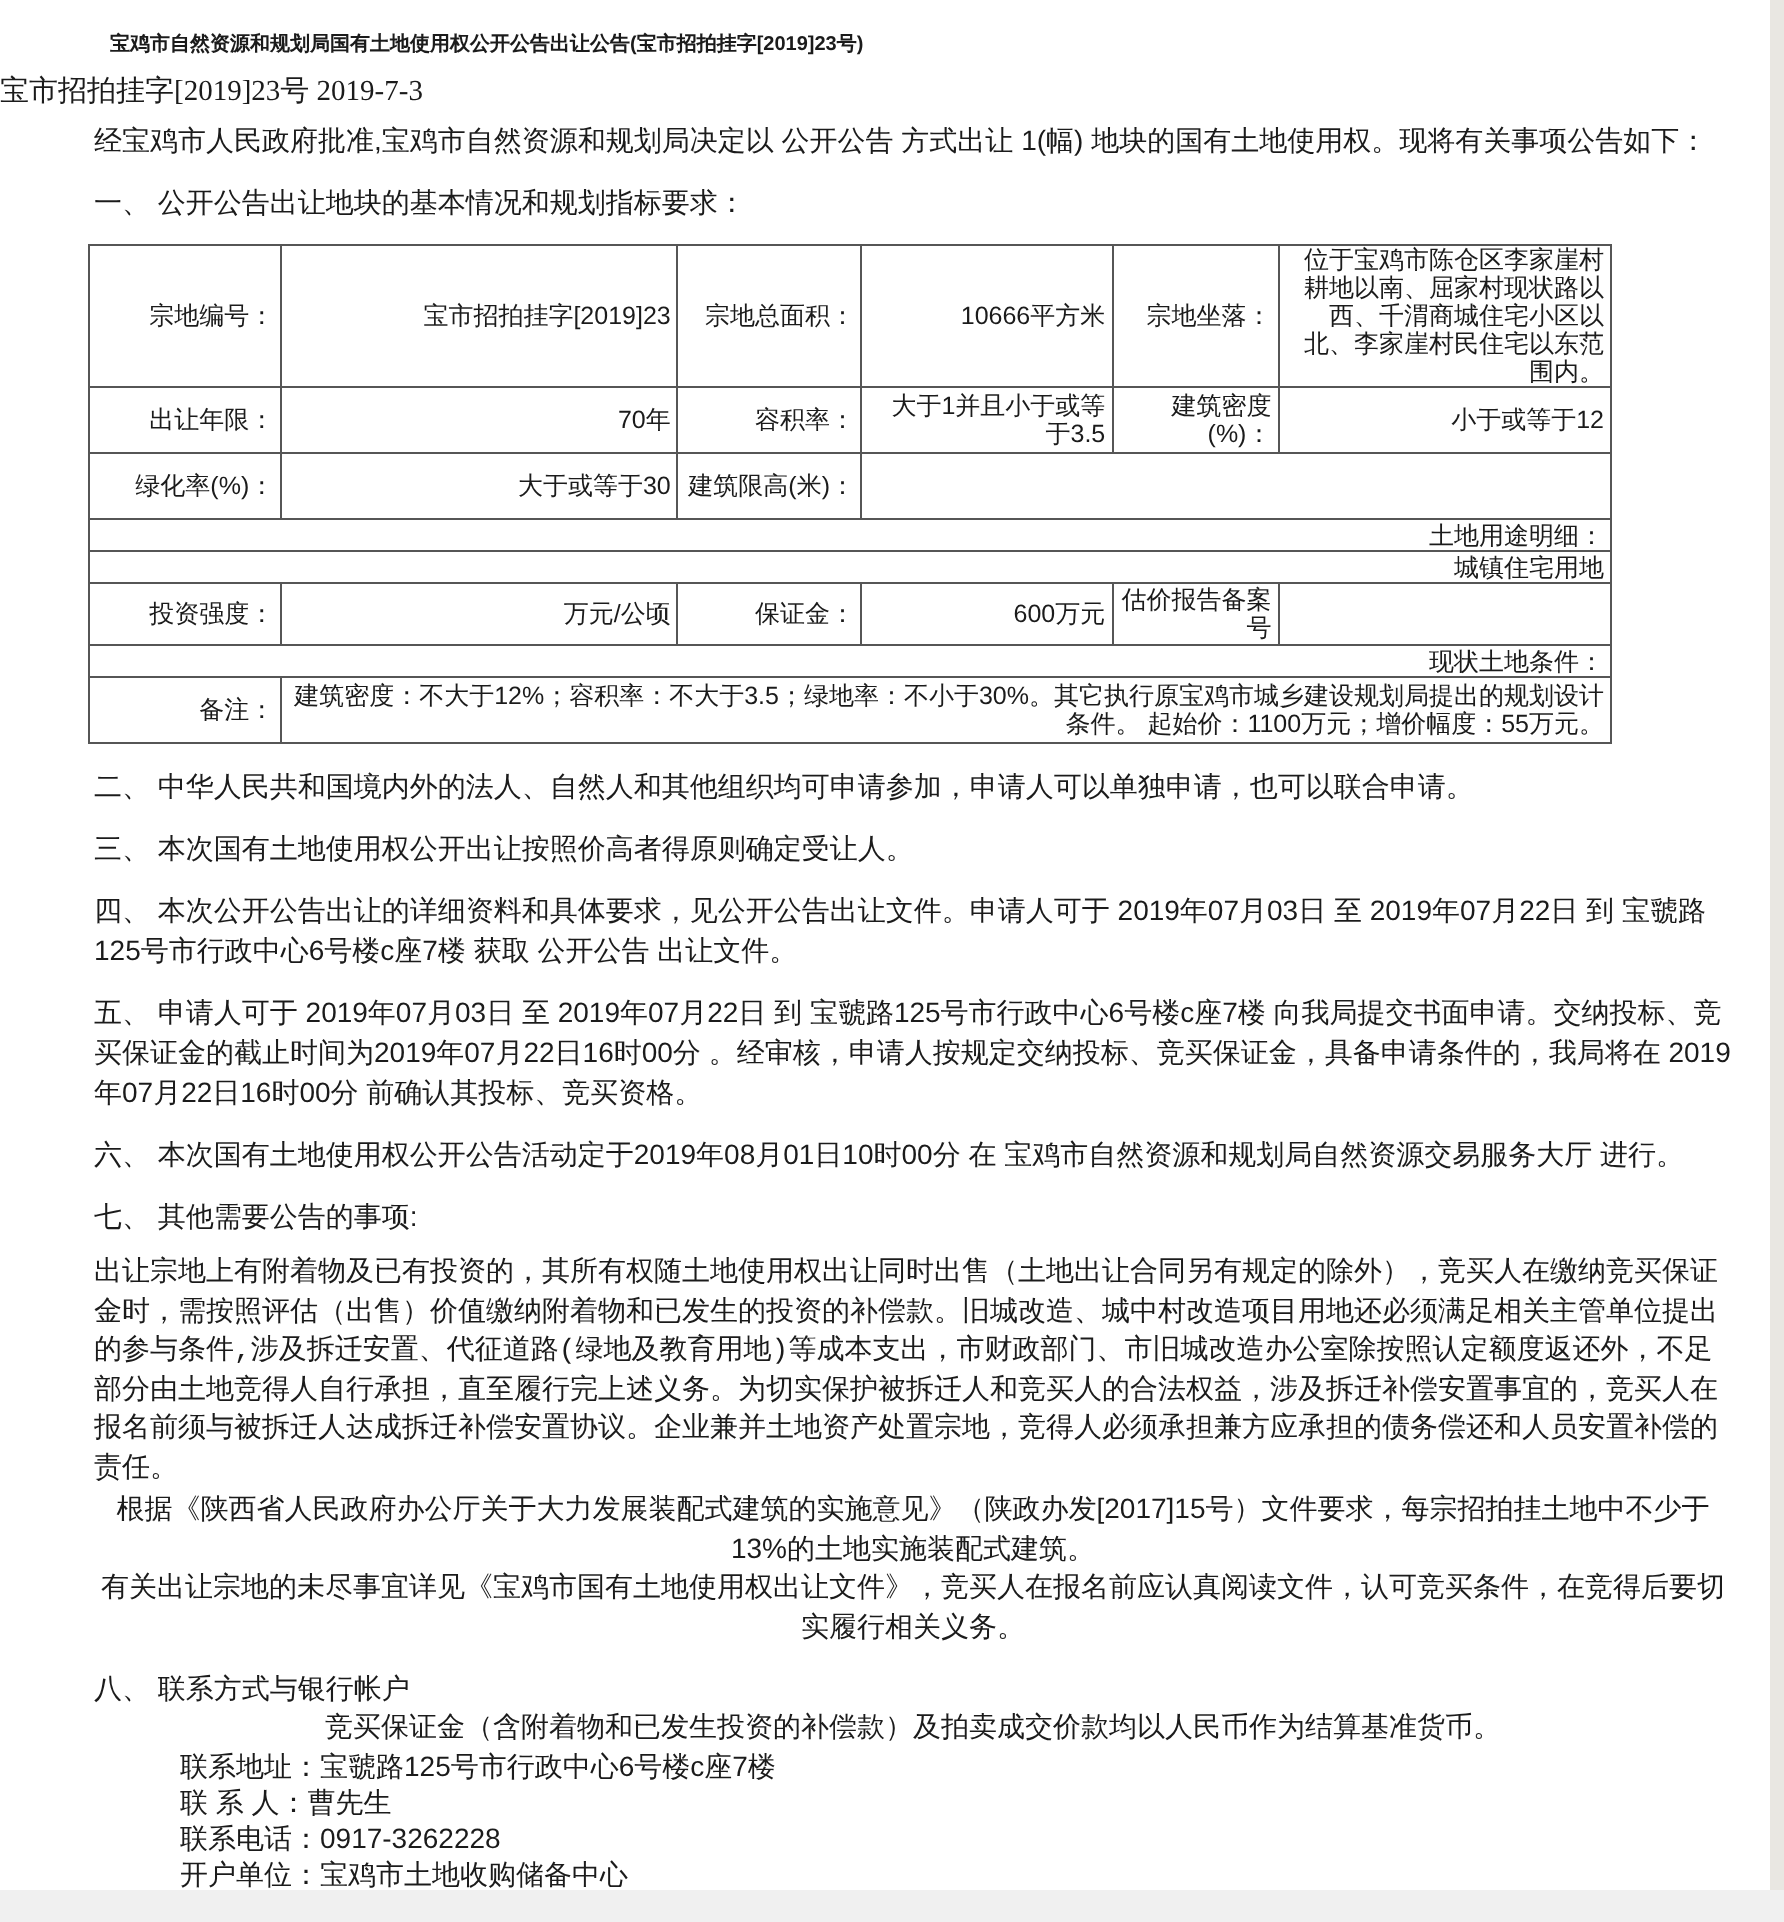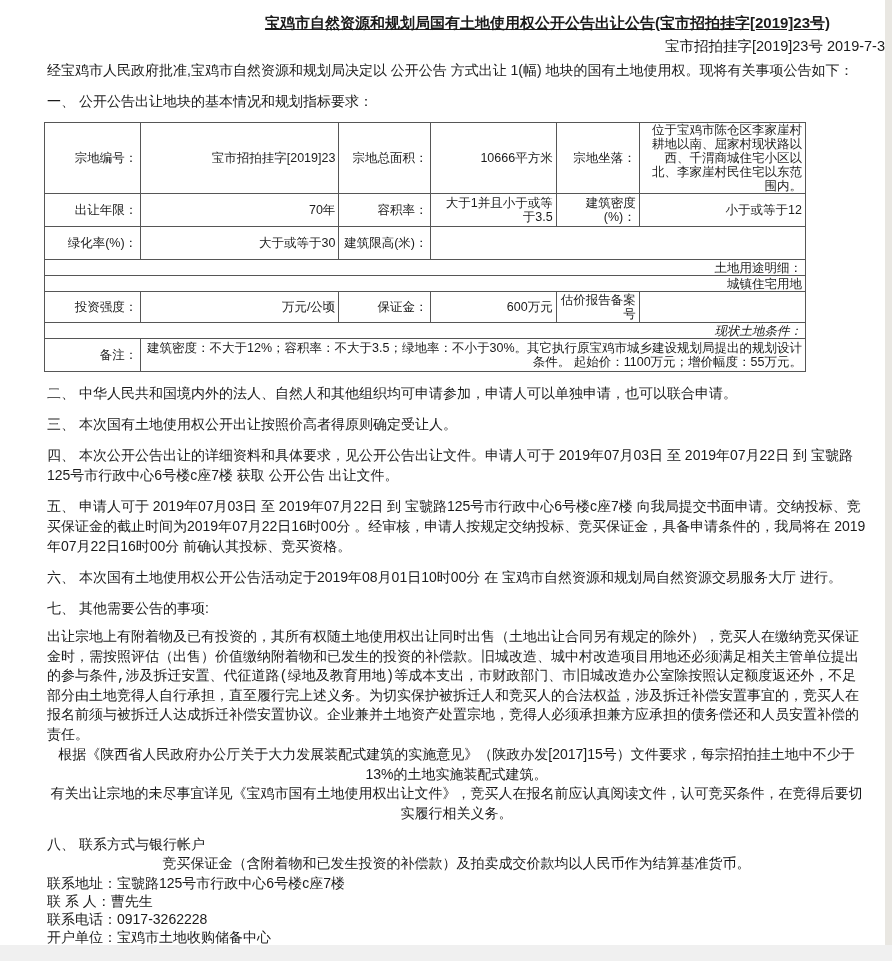--- a/index.html
+++ b/index.html
@@ -5,32 +5,31 @@
   html,body{margin:0;padding:0;}
   body{
     width:892px;height:961px;position:relative;overflow:hidden;
     background:#ffffff;color:var(--text,#1b1b1b);
     font-family:"Liberation Sans", sans-serif;
   }
   .scroll-strip{position:absolute;top:0;right:0;width:7px;height:961px;background:var(--scroll_strip,#e9e7e2);}
   .footer-band{position:absolute;left:0;bottom:0;width:892px;height:16px;background:var(--footer_band,#f0f0f0);}
   .doc{position:absolute;top:0;left:0;width:885px;}
   .title{
-    text-align:right;font-weight:bold;font-size:15px;line-height:19px;
+    text-align:left;font-weight:bold;font-size:10px;line-height:19px;
     margin:13px 55px 0 55px;
-    text-decoration:underline;
   }
-  .subtitle{text-align:right;font-size:14.5px;line-height:18px;margin-top:5px;}
+  .subtitle{text-align:left;font-size:14.5px;line-height:18px;margin-top:5px;font-family:Liberation Serif, serif;}
   .content{padding:0 19px 0 47px;font-size:14px;}
   .para{line-height:20px;margin:0;}
   .intro{margin-top:5px;}
   .section{margin-top:11px;}
   .flow-first{margin-top:10px;line-height:19.5px;font-family:Liberation Mono, monospace;}
   .flow{margin-top:0;line-height:19.5px;text-align:center;}
-  .contact{line-height:18px;}
+  .contact{line-height:18px;margin-left:43px;}
   .u{text-underline-offset:2px;}
   table.parcel{
     border-collapse:collapse;table-layout:fixed;width:762px;
     margin:11px 0 2px -3px;
   }
   table.parcel td{
     border:1px solid var(--table_border,#565656);
     font-size:12.5px;line-height:14px;padding:0 3px;
     vertical-align:middle;overflow:hidden;word-break:break-all;text-align:right;
   }
@@ -87,21 +86,21 @@
             <td colspan="6">城镇住宅用地</td>
           </tr>
           <tr style="height: 31px;">
             <td>投资强度：</td>
             <td>万元/公顷</td>
             <td>保证金：</td>
             <td>600万元</td>
             <td>估价报告备案号</td>
             <td></td>
           </tr>
-          <tr style="height: 16px; font-style: italic;">
+          <tr style="height: 16px;">
             <td colspan="6">现状土地条件：</td>
           </tr>
           <tr style="height: 33px;">
             <td>备注：</td>
             <td colspan="5">建筑密度：不大于12%；容积率：不大于3.5；绿地率：不小于30%。其它执行原宝鸡市城乡建设规划局提出的规划设计条件。 起始价：1100万元；增价幅度：55万元。</td>
           </tr>
         </tbody>
     </table>
     <div id="paras-main">
         <div class="para section"><span>二、 中华人民共和国境内外的法人、自然人和其他组织均可申请参加，申请人可以单独申请，也可以联合申请。</span></div>

